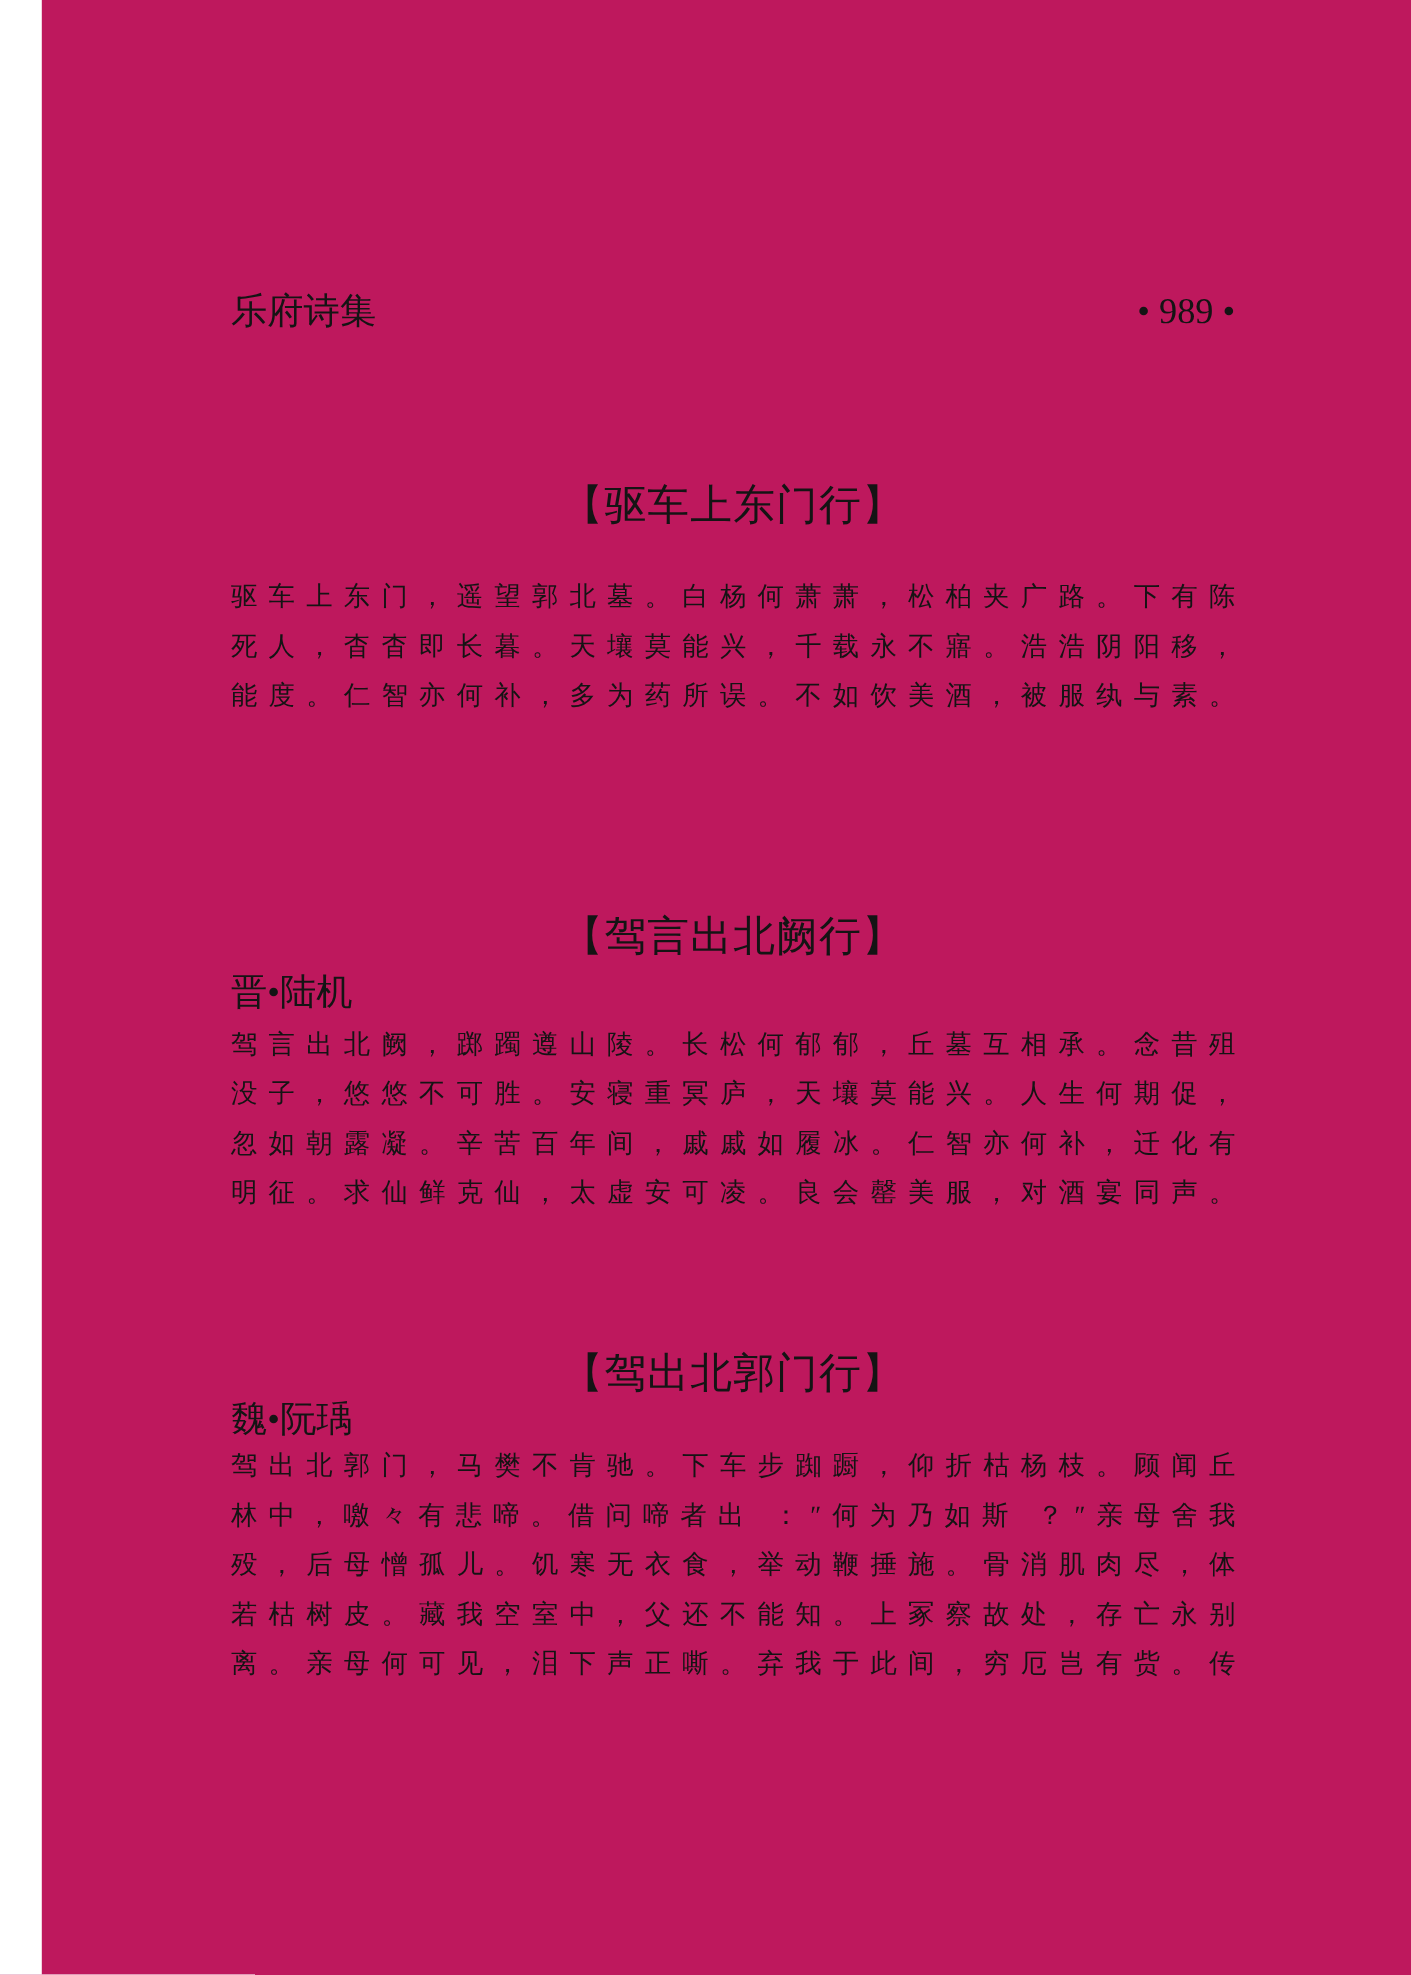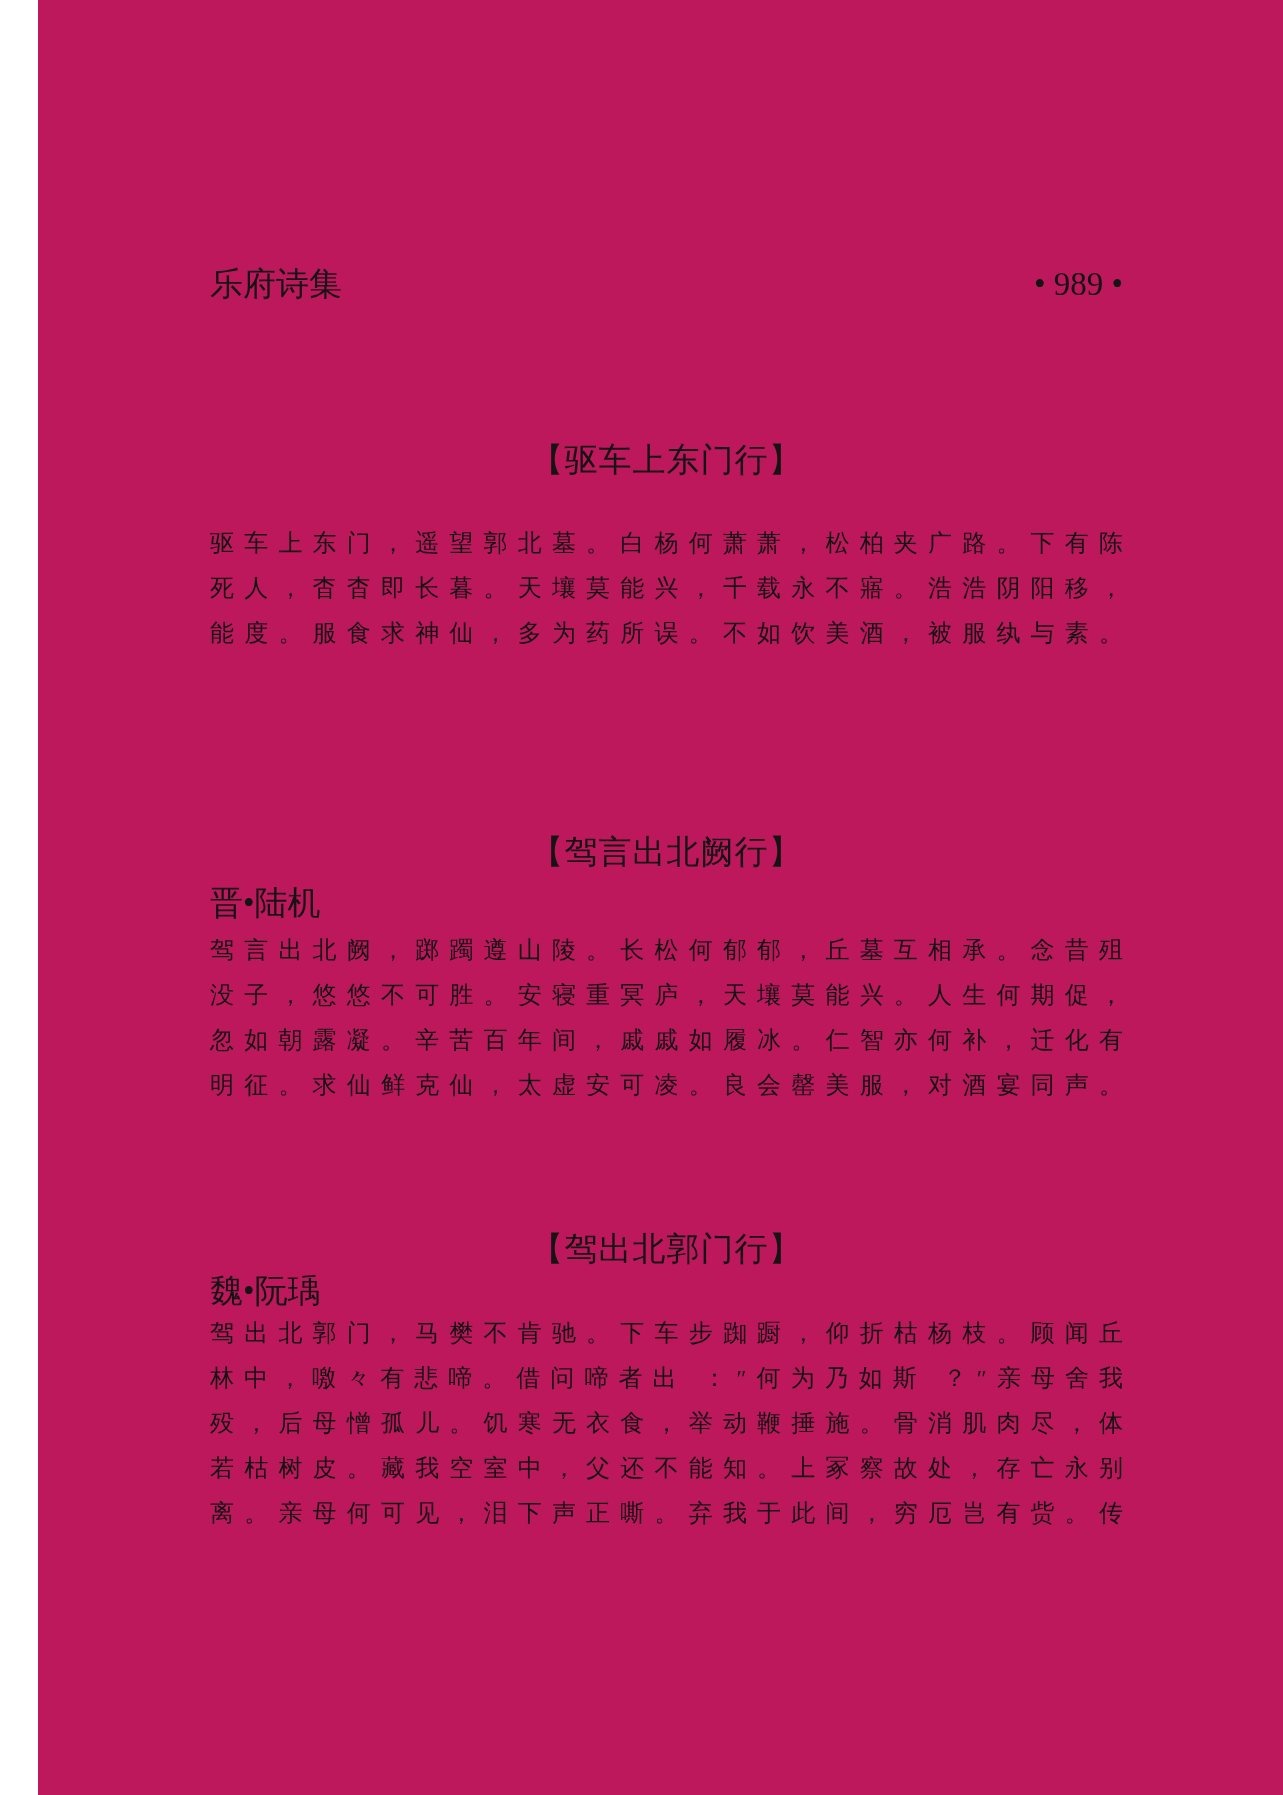--- a/index.html
+++ b/index.html
@@ -25,21 +25,21 @@
   .header-row {
     top: 262px;
     display: flex;
     justify-content: space-between;
     align-items: baseline;
     font-size: 33px;
     line-height: 45px;
   }
   .section-title {
     text-align: center;
-    font-size: 33px;
+    font-size: 38px;
     line-height: 45px;
     letter-spacing: 1px;
   }
   .author-line {
     font-size: 33px;
     line-height: 45px;
   }
   .poem {
     font-size: 24px;
     line-height: 45px;
@@ -65,21 +65,21 @@
 
   <div class="abs header-row">
     <span>乐府诗集</span>
     <span>• 989 •</span>
   </div>
 
   <div class="abs section-title t1">【驱车上东门行】</div>
   <div class="abs poem p1">
     <div class="poem-line">驱车上东门，遥望郭北墓。白杨何萧萧，松柏夹广路。下有陈</div>
     <div class="poem-line">死人，杳杳即长暮。天壤莫能兴，千载永不寤。浩浩阴阳移，</div>
-    <div class="poem-line">能度。服食求神仙，多为药所误。不如饮美酒，被服纨与素。</div>
+    <div class="poem-line">能度。仁智亦何补，多为药所误。不如饮美酒，被服纨与素。</div>
   </div>
 
   <div class="abs section-title t2">【驾言出北阙行】</div>
   <div class="abs author-line a2">晋•陆机</div>
   <div class="abs poem p2">
     <div class="poem-line">驾言出北阙，踯躅遵山陵。长松何郁郁，丘墓互相承。念昔殂</div>
     <div class="poem-line">没子，悠悠不可胜。安寝重冥庐，天壤莫能兴。人生何期促，</div>
     <div class="poem-line">忽如朝露凝。辛苦百年间，戚戚如履冰。仁智亦何补，迁化有</div>
     <div class="poem-line">明征。求仙鲜克仙，太虚安可凌。良会罄美服，对酒宴同声。</div>
   </div>

